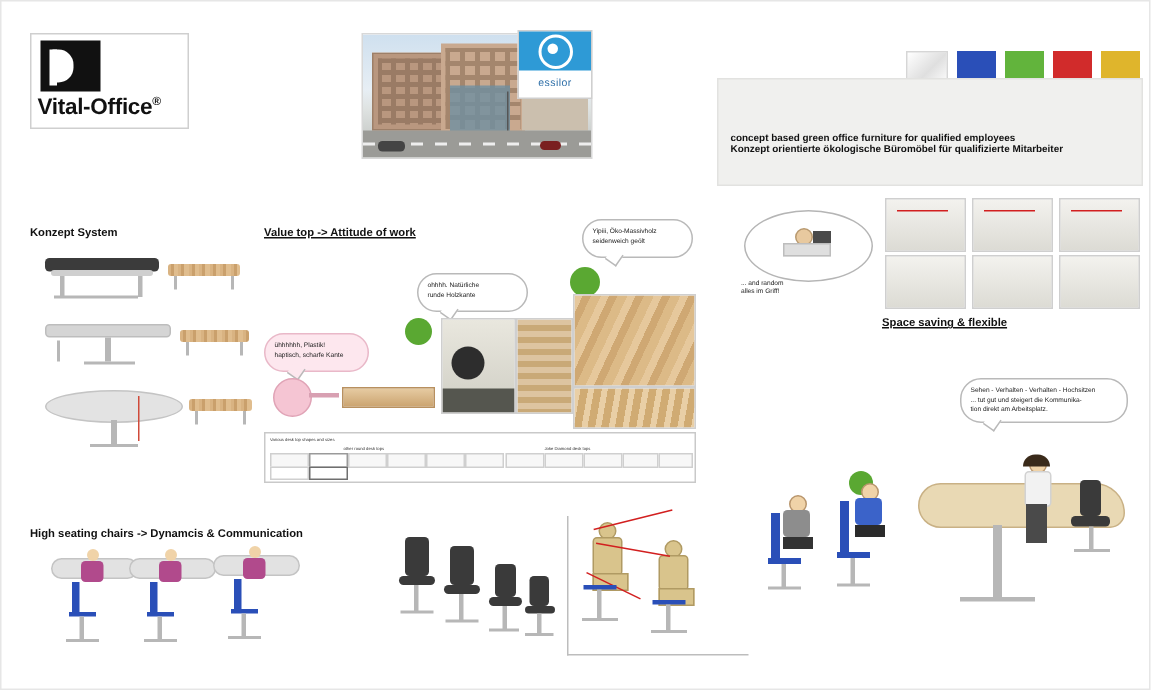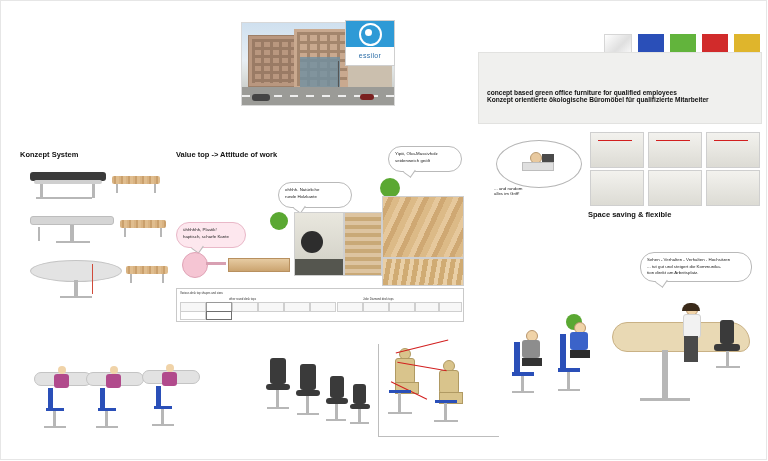--- a/index.html
+++ b/index.html
@@ -108,20 +108,26 @@
   .cellbox{position:absolute;border:1px solid #cfcfcf;background:#f7f7f7;}
   .caption{position:absolute;font-size:2.8px;color:#333;}
 </style>
 </head>
 <body>
 
 <div class="page">
 
   <div class="frame"></div>
 
+  <div class="logo-box">
+    <div class="logo-mark"></div>
+    <div class="logo-text">
+      <span>Vital-Office</span><sup>®</sup>
+    </div>
+  </div>
 
   <div class="photo">
     <div class="sky"></div>
     <div class="bld-left"></div>
     <div class="bld-mid"></div>
     <div class="glass"></div>
     <div class="bld-right"></div>
     <div class="pole"></div>
     <div class="street"></div>
     <div class="car"></div>
@@ -144,22 +150,23 @@
   </div>
 
   <div class="concept">
     <div class="inner">
       <p>concept based green office furniture for qualified employees</p>
       <p>Konzept orientierte ökologische Büromöbel für qualifizierte Mitarbeiter</p>
     </div>
   </div>
 
   <div class="sect" style="left:20px;top:150px;">Konzept System</div>
-  <div class="sect" style="left:176px;top:150px;">Value top -&gt; Attitude of work</div>
-  <div class="sect" style="left:588px;top:210px;">Space saving &amp; flexible</div>
+  <div class="sect" style="left:176px;top:150px;text-decoration:underline;">Value top -&gt; Attitude of work</div>
+  <div class="sect" style="left:588px;top:210px;text-decoration:underline;">Space saving &amp; flexible</div>
+  <div class="sect" style="left:20px;top:351px;">High seating chairs -&gt; Dynamcis &amp; Communication</div>
 
   <div class="thumb" style="left:30px;top:168px;width:78px;height:34px;">
     <div class="tabletop" style="left:0;top:4px;width:76px;height:9px;background:#3b3b3b;"></div>
     <div class="tabletop" style="left:4px;top:12px;width:68px;height:4px;background:#cfcfcf;"></div>
     <div class="legs" style="left:10px;top:16px;width:3px;height:14px;"></div>
     <div class="legs" style="left:62px;top:16px;width:3px;height:14px;"></div>
     <div class="legs" style="left:6px;top:29px;width:56px;height:2px;"></div>
   </div>
   <div class="thumb" style="left:112px;top:176px;width:50px;height:18px;">
     <div class="wood" style="left:0;top:0;width:48px;height:8px;border-radius:2px;"></div>

